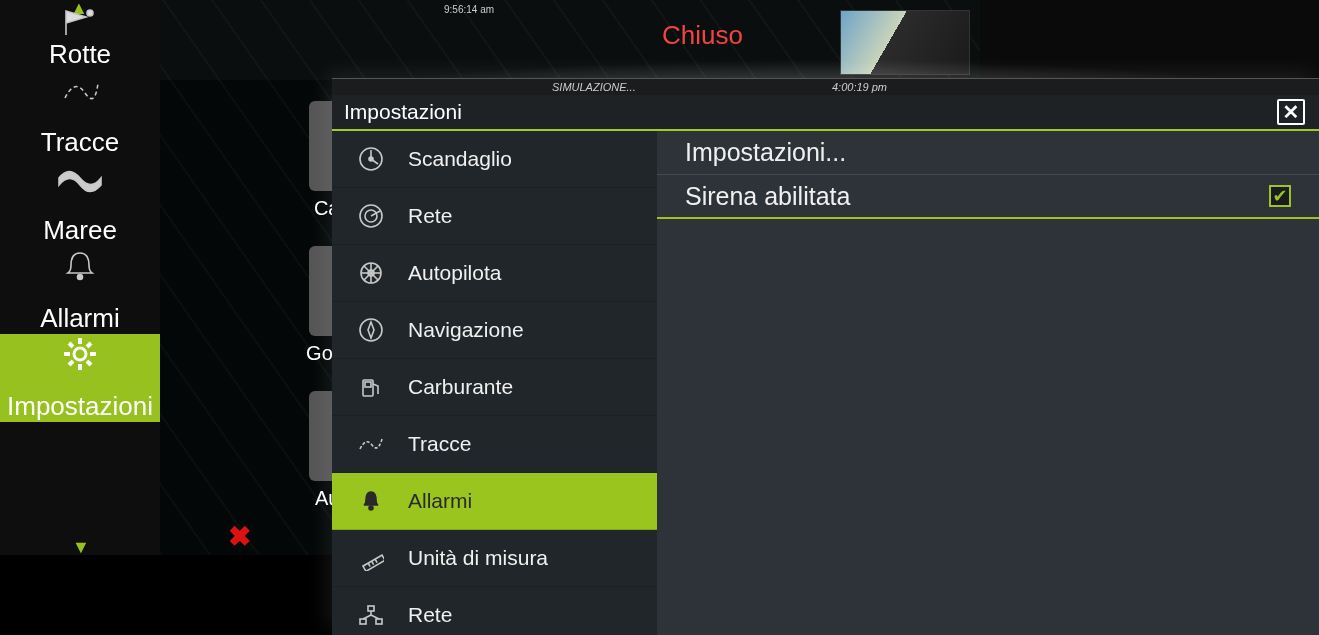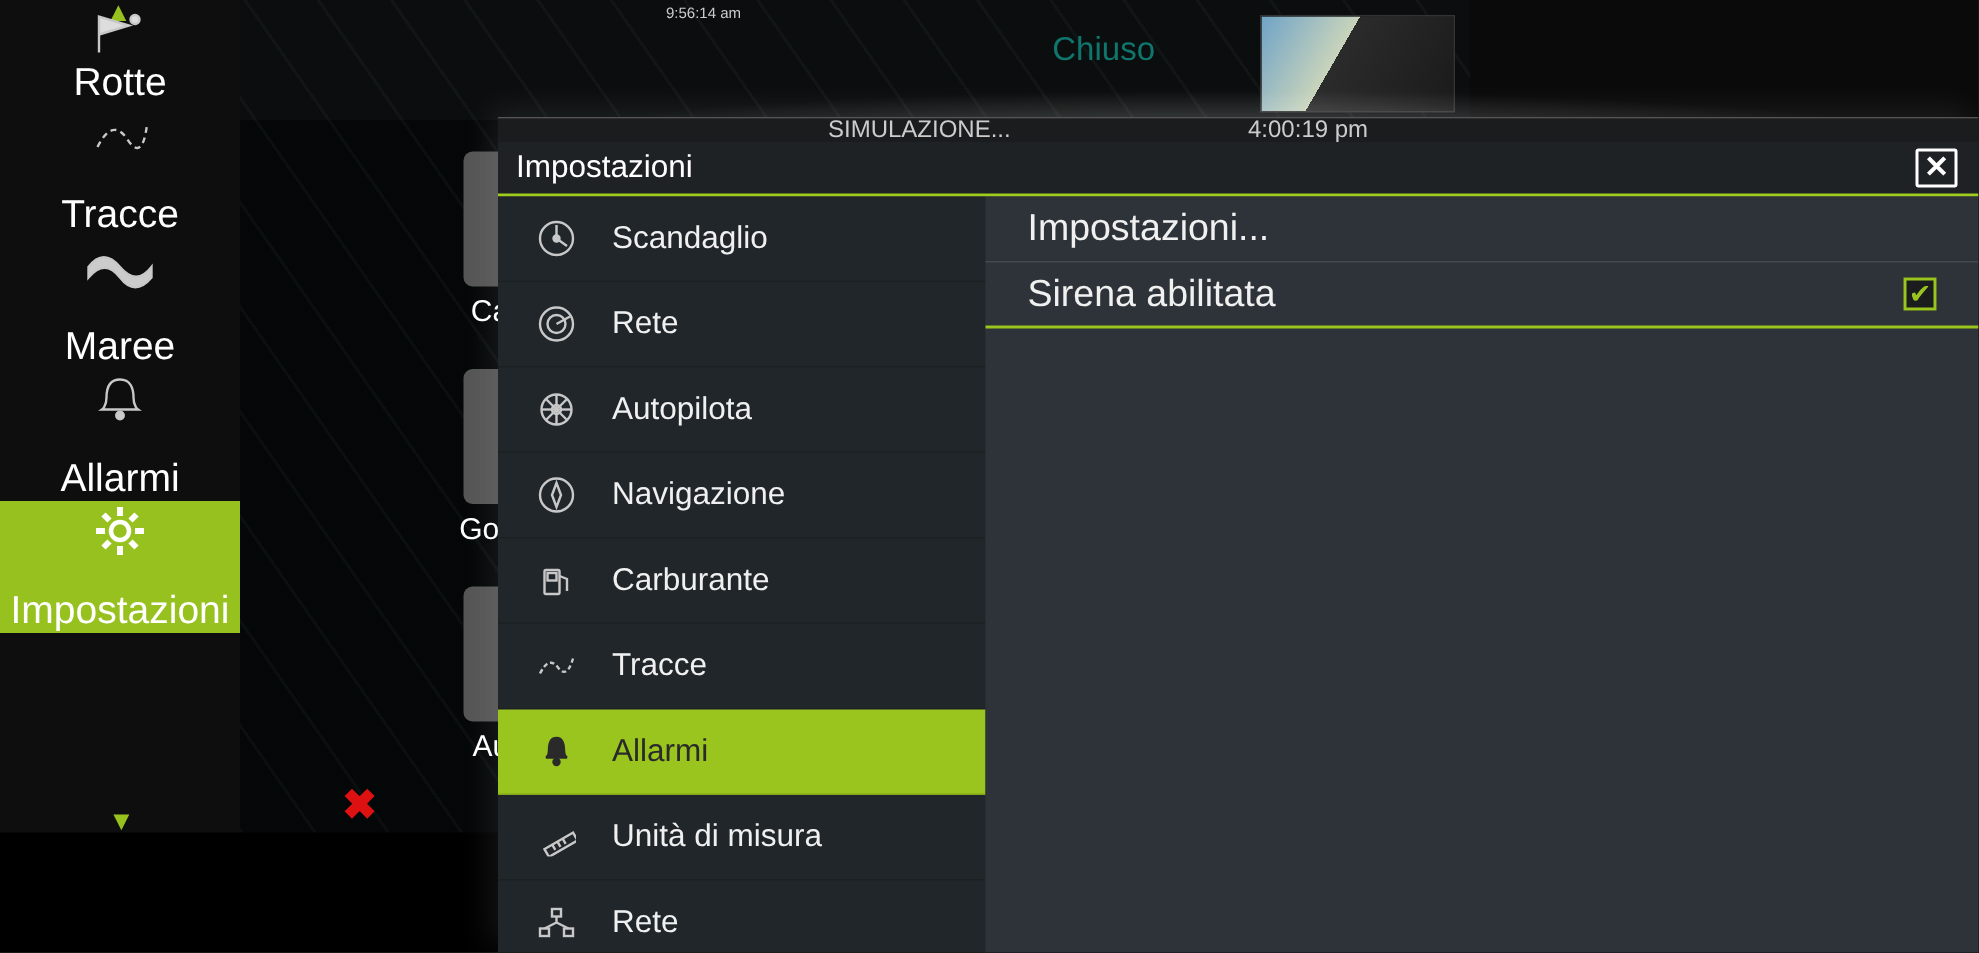--- a/index.html
+++ b/index.html
@@ -23,23 +23,23 @@
       top: 4px;
       left: 444px;
       font-size: 10px;
       color: #ccc;
     }
     .bg-chiuso {
       position: absolute;
       top: 20px;
       left: 635px;
       width: 135px;
-      text-align: right;
-      font-size: 22px;
-      color: #0f766e;
+      text-align: center;
+      font-size: 26px;
+      color: #ef4444;
     }
     .bg-thumb {
       position: absolute;
       top: 10px;
       left: 840px;
       width: 130px;
       height: 65px;
       background: linear-gradient(120deg,#6fa3c7 0%,#c9d4bb 40%,#2b2b2b 40%,#1a1a1a 100%);
       border: 1px solid #333;
     }
@@ -149,24 +149,25 @@
       height: 40px;
       background: radial-gradient(ellipse at 50% 100%, rgba(255,255,255,0.25), transparent 70%);
       z-index: 19;
     }
     .dialog-statusbar {
       height: 16px;
       display: flex;
       align-items: center;
       justify-content: center;
       gap: 230px;
-      font-size: 16px;
+      font-size: 11px;
       color: #ccc;
       background: #1a1c1e;
       position: relative;
+      font-style: italic;
     }
     .dialog-statusbar .sim { position: absolute; left: 220px; }
     .dialog-statusbar .time2 { position: absolute; left: 500px; }
     .dialog-header {
       display: flex;
       align-items: center;
       justify-content: space-between;
       height: 36px;
       padding: 0 8px 0 12px;
       border-bottom: 2px solid #9fcc1f;

